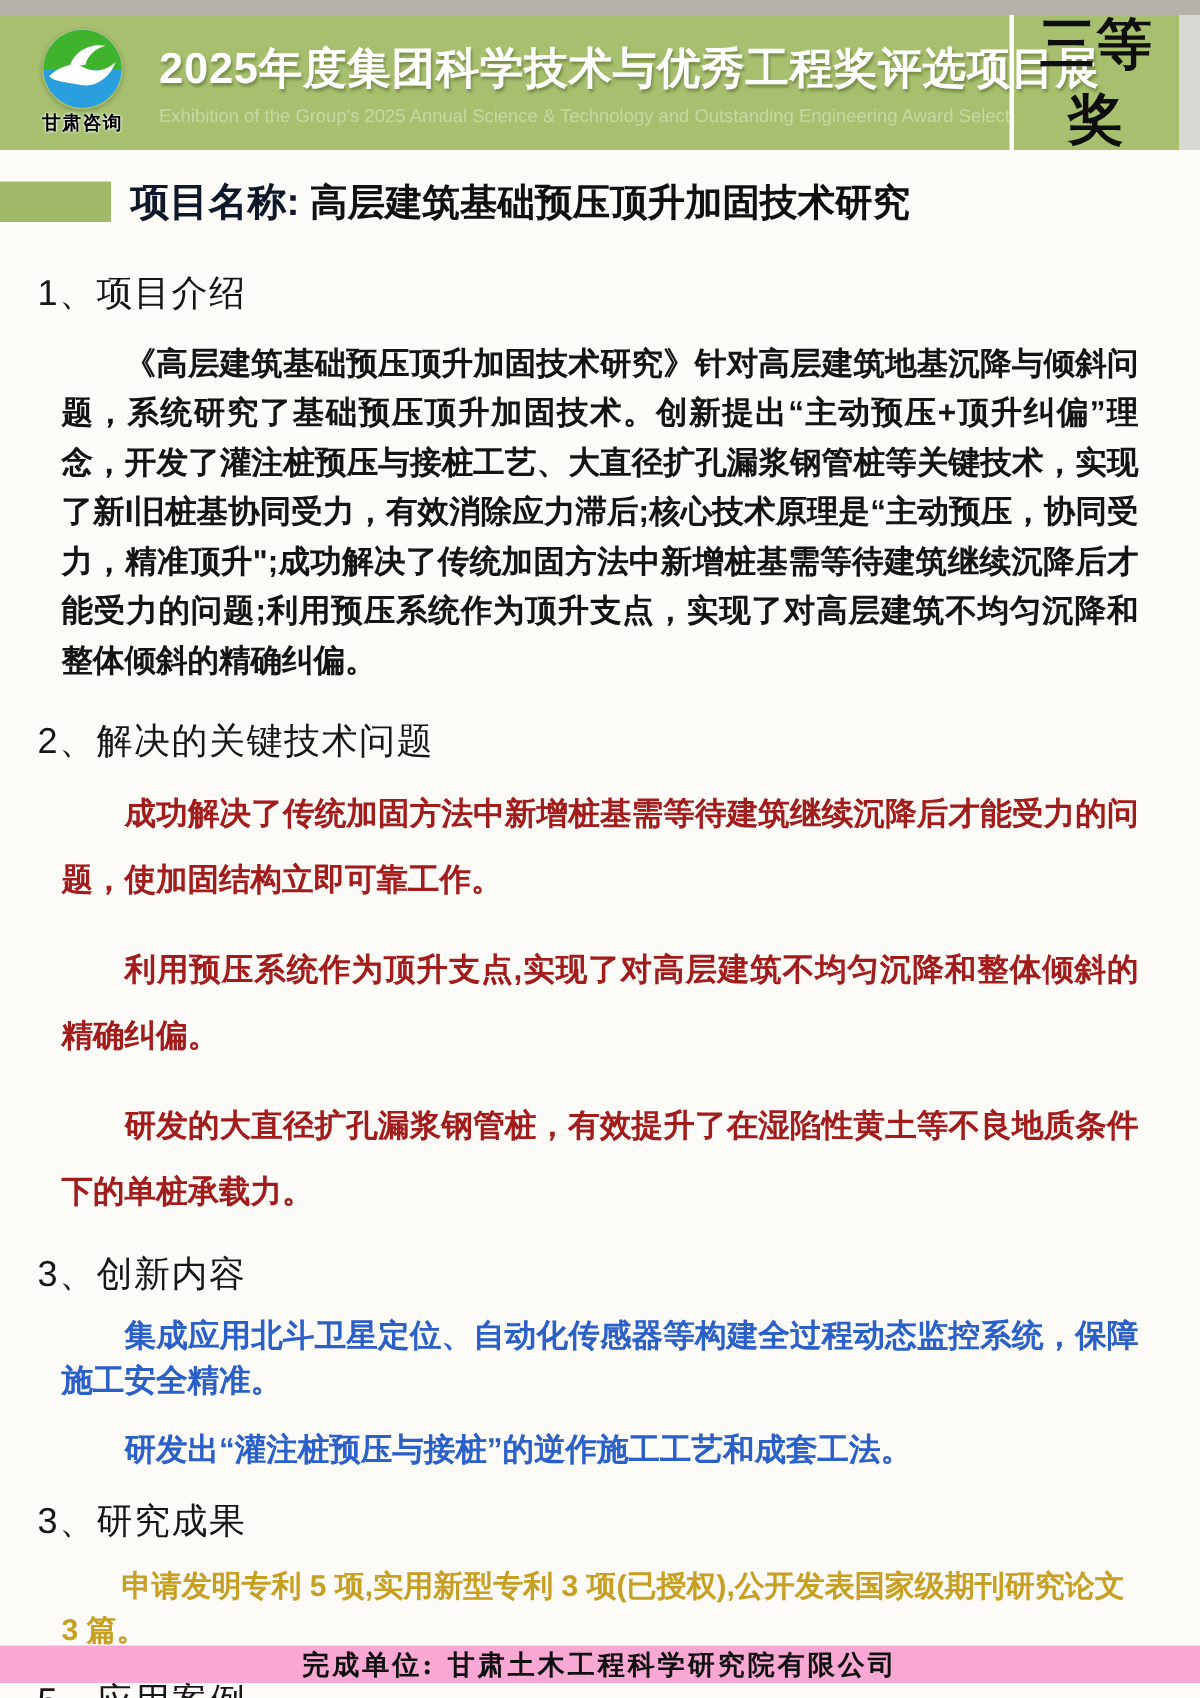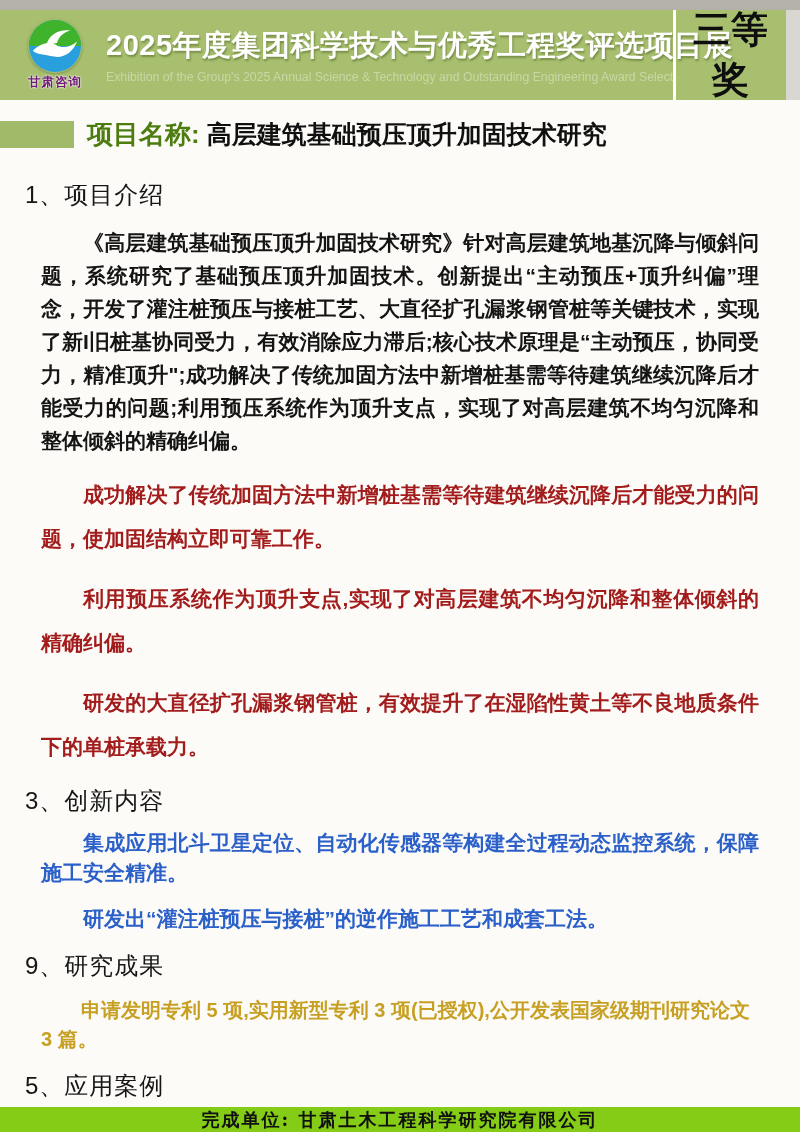--- a/index.html
+++ b/index.html
@@ -11,58 +11,58 @@
   }
   .top-strip{position:absolute;top:0;left:0;width:800px;height:10px;background:#b3b1aa;}
   .header{
     position:absolute;top:10px;left:0;width:786px;height:90px;
     background:#a7bf6e;display:flex;align-items:center;
   }
   .header-right-strip{position:absolute;top:10px;right:0;width:14px;height:90px;background:#d9d7d1;}
   .logo-wrap{margin-left:18px;width:74px;text-align:center;flex:0 0 auto;}
   .logo-circle{width:54px;height:54px;margin:0 auto;border-radius:50%;box-shadow:0 1px 3px rgba(0,0,0,.25);}
   .logo-text{
-    margin-top:1px;font-size:12.5px;font-weight:bold;color:#701a75;
+    margin-top:1px;font-size:12.5px;font-weight:bold;color:#000000;
     text-shadow:0 0 2px #fff,0 0 2px #fff;letter-spacing:1px;white-space:nowrap;
   }
   .title-block{flex:1 1 auto;margin-left:14px;min-width:0;}
   .main-title{
     font-size:29px;font-weight:bold;color:#ffffff;letter-spacing:.5px;white-space:nowrap;
     text-shadow:1px 2px 2px rgba(80,100,40,.55);
   }
   .sub-title{
     margin-top:4px;font-size:12.3px;color:rgba(255,255,255,.38);
     white-space:nowrap;overflow:hidden;
   }
   .header-divider{align-self:stretch;width:3px;background:#ffffff;flex:0 0 auto;}
   .award-badge{
     flex:0 0 auto;width:110px;text-align:center;
     font-size:37px;font-weight:900;color:#0e0e0e;letter-spacing:1px;
   }
   .content{position:absolute;top:100px;left:0;width:800px;padding:0 25px;box-sizing:border-box;}
   .project-row{display:flex;align-items:center;margin:17px 0 0 -25px;}
   .green-tab{width:74px;height:27px;background:#a0ba69;flex:0 0 auto;}
-  .project-label{margin-left:13px;font-size:26px;font-weight:900;color:#4d7c0f;white-space:nowrap;}
+  .project-label{margin-left:13px;font-size:26px;font-weight:900;color:#0f172a;white-space:nowrap;}
   .project-name{margin-left:7px;font-size:25px;font-weight:700;color:#101010;white-space:nowrap;}
   .section-heading{
     margin:0;font-size:24px;font-weight:500;color:#161616;letter-spacing:1px;
   }
   .sh-1{margin-top:27px;}
   .sh-2{margin-top:21px;}
   .sh-3{margin-top:16px;}
   .sh-4{margin-top:14px;}
   .sh-5{margin-top:9px;}
   .para{margin:16px;text-indent:2em;text-align:justify;}
   .para.black{margin-top:15px;font-size:21px;line-height:33px;font-weight:700;color:#141414;}
   .para.red{margin-top:11px;font-size:21px;line-height:44px;font-weight:600;color:#a31c1c;}
   .para.blue{margin-top:11px;font-size:21px;line-height:30px;font-weight:600;color:#2b60c9;}
   .para.gold{margin-top:14px;font-size:20px;line-height:29px;font-weight:600;color:#c7a023;text-align:left;}
   .para.purple{margin-top:13px;font-size:20.5px;line-height:29px;font-weight:600;color:#7d3fc6;text-align:left;}
   .footer-bar{
-    position:absolute;left:0;bottom:0;width:800px;height:25px;background:#84cc16;
+    position:absolute;left:0;bottom:10px;width:800px;height:25px;background:#f9a8d4;
     display:flex;align-items:center;justify-content:center;
     font-family:"DejaVu Serif","Liberation Serif",serif;
     font-size:18px;font-weight:700;color:#101010;letter-spacing:2px;
   }
 </style>
 </head>
 <body>
 
 <div class="page">
 
@@ -96,33 +96,34 @@
       <span class="project-label">项目名称:</span>
       <span class="project-name">高层建筑基础预压顶升加固技术研究</span>
     </div>
 
     <section>
       <h2 class="section-heading sh-1">1、项目介绍</h2>
       <p class="para black">《高层建筑基础预压顶升加固技术研究》针对高层建筑地基沉降与倾斜问题，系统研究了基础预压顶升加固技术。创新提出“主动预压+顶升纠偏”理念，开发了灌注桩预压与接桩工艺、大直径扩孔漏浆钢管桩等关键技术，实现了新I旧桩基协同受力，有效消除应力滞后;核心技术原理是“主动预压，协同受力，精准顶升";成功解决了传统加固方法中新增桩基需等待建筑继续沉降后才能受力的问题;利用预压系统作为顶升支点，实现了对高层建筑不均匀沉降和整体倾斜的精确纠偏。</p>
     </section>
 
     <section>
+      <h2 class="section-heading sh-2">2、解决的关键技术问题</h2>
       <p class="para red">成功解决了传统加固方法中新增桩基需等待建筑继续沉降后才能受力的问题，使加固结构立即可靠工作。</p>
       <p class="para red">利用预压系统作为顶升支点,实现了对高层建筑不均匀沉降和整体倾斜的精确纠偏。</p>
       <p class="para red">研发的大直径扩孔漏浆钢管桩，有效提升了在湿陷性黄土等不良地质条件下的单桩承载力。</p>
     </section>
 
     <section>
       <h2 class="section-heading sh-3">3、创新内容</h2>
       <p class="para blue">集成应用北斗卫星定位、自动化传感器等构建全过程动态监控系统，保障施工安全精准。</p>
       <p class="para blue">研发出“灌注桩预压与接桩”的逆作施工工艺和成套工法。</p>
     </section>
 
     <section>
-      <h2 class="section-heading sh-4">9、研究成果</h2>
+      <h2 class="section-heading sh-4">3、研究成果</h2>
       <p class="para gold">申请发明专利 5 项,实用新型专利 3 项(已授权),公开发表国家级期刊研究论文 3 篇。</p>
     </section>
 
     <section>
       <h2 class="section-heading sh-5">5、应用案例</h2>
       <p class="para purple">保利·领秀山项目主楼加固工程</p>
 
     </section>
 
   </div>

